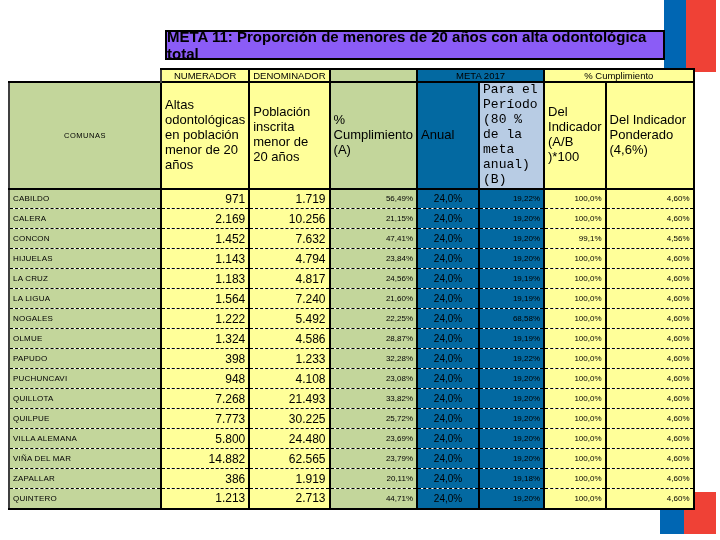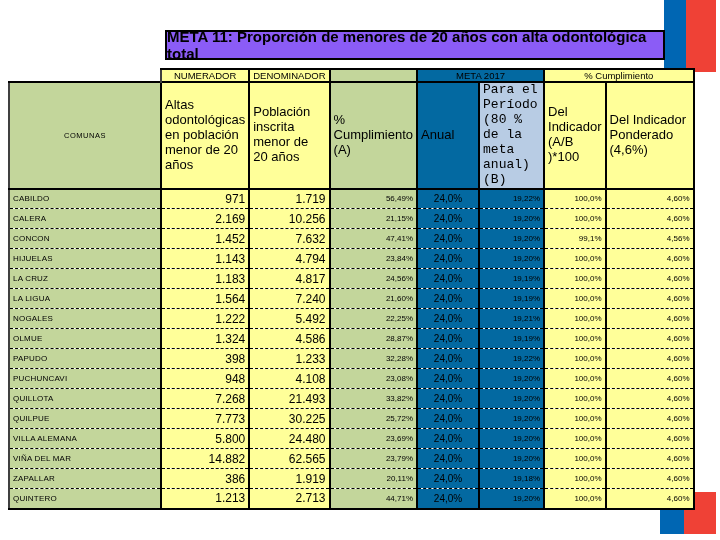--- a/index.html
+++ b/index.html
@@ -249,21 +249,21 @@
         <td class="fill-cyan cell-pct br dash-b">19,19%</td>
         <td class="fill-yellow cell-pct br dash-b">100,0%</td>
         <td class="fill-yellow cell-pct br dash-b">4,60%</td>
       </tr>
       <tr class="data-row">
         <td class="fill-green cell-comuna bl br dash-b">NOGALES</td>
         <td class="fill-yellow cell-num br dash-b">1.222</td>
         <td class="fill-yellow cell-num br dash-b">5.492</td>
         <td class="fill-green cell-pct br dash-b">22,25%</td>
         <td class="fill-cyan cell-ctr br dash-b">24,0%</td>
-        <td class="fill-cyan cell-pct br dash-b">19,21%</td>
+        <td class="fill-cyan cell-pct br dash-b">68,58%</td>
         <td class="fill-yellow cell-pct br dash-b">100,0%</td>
         <td class="fill-yellow cell-pct br dash-b">4,60%</td>
       </tr>
       <tr class="data-row">
         <td class="fill-green cell-comuna bl br dash-b">OLMUE</td>
         <td class="fill-yellow cell-num br dash-b">1.324</td>
         <td class="fill-yellow cell-num br dash-b">4.586</td>
         <td class="fill-green cell-pct br dash-b">28,87%</td>
         <td class="fill-cyan cell-ctr br dash-b">24,0%</td>
         <td class="fill-cyan cell-pct br dash-b">19,19%</td>

